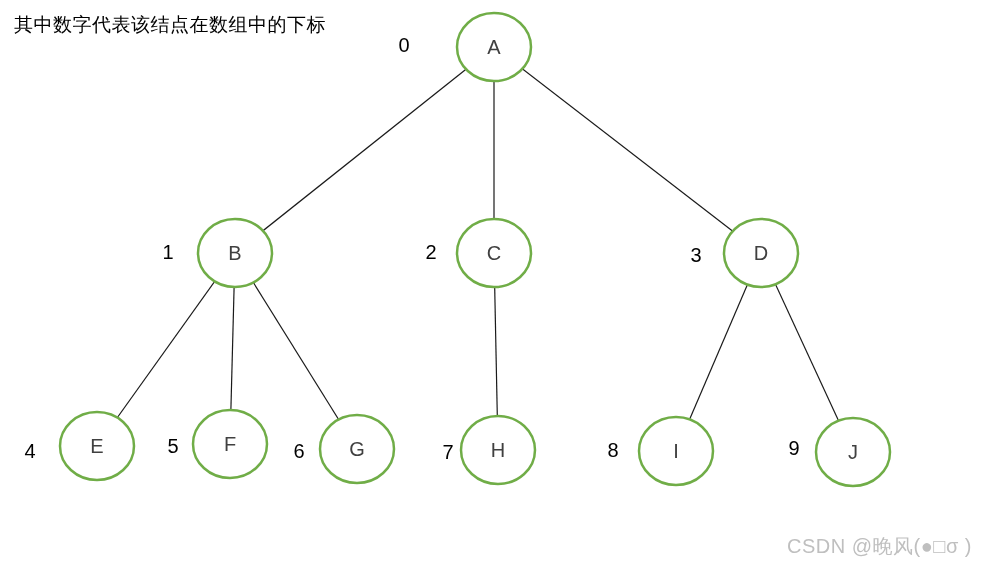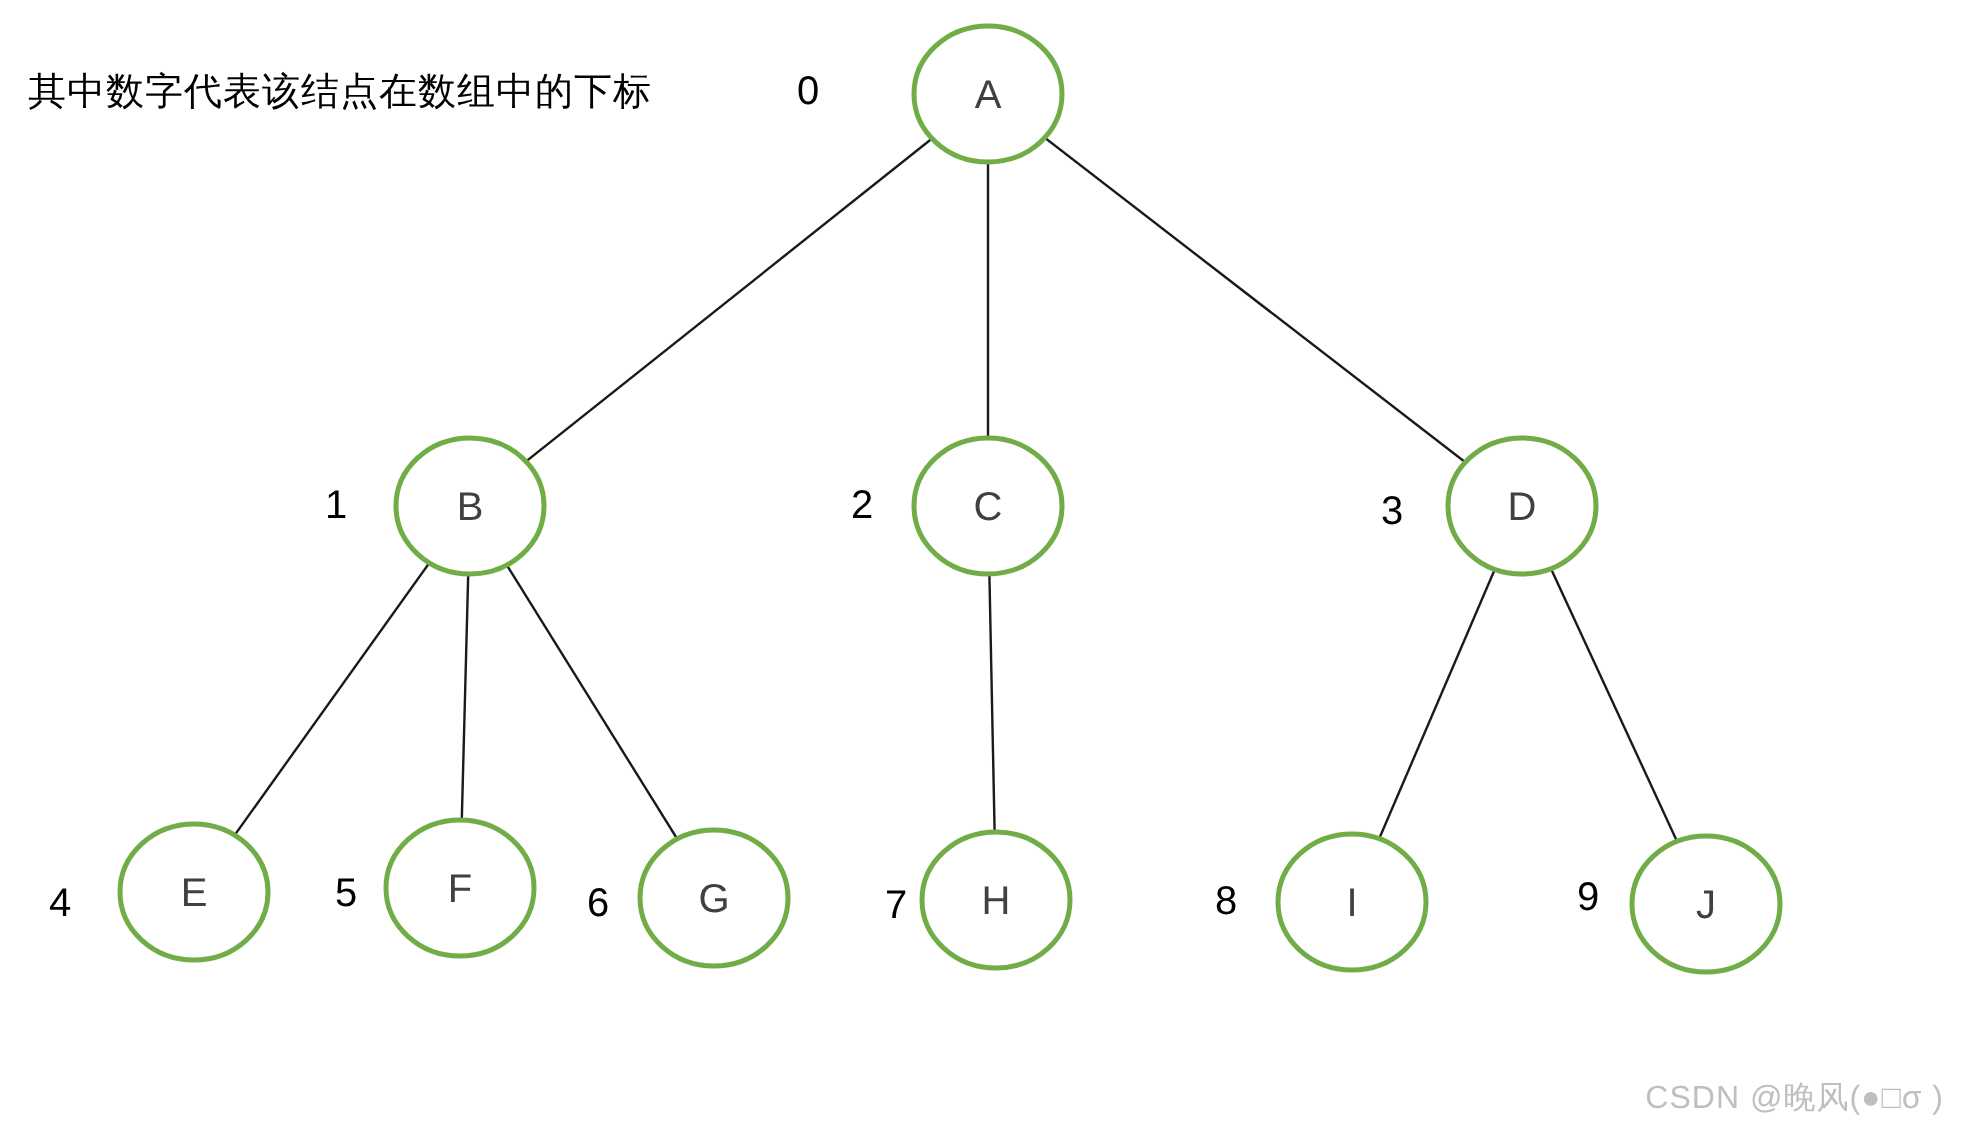--- a/index.html
+++ b/index.html
@@ -34,30 +34,30 @@
     font-size: 20px;
   }
   #tree text.index-label {
     font-family: "Liberation Sans", sans-serif;
     font-size: 20px;
   }
   .watermark {
     position: absolute;
     right: 10px;
     bottom: 7px;
-    font-size: 16px;
+    font-size: 20px;
     letter-spacing: 0.5px;
     white-space: nowrap;
     margin-top: 44px;
   }
 </style>
 </head>
 <body style="background: rgb(255, 255, 255);">
 
-<div class="caption" style="color: rgb(0, 0, 0); margin-top: 22px;">其中数字代表该结点在数组中的下标</div>
+<div class="caption" style="color: rgb(0, 0, 0);">其中数字代表该结点在数组中的下标</div>
 
 <svg id="tree" xmlns="http://www.w3.org/2000/svg" width="982" height="567" viewBox="0 0 982 567">
     <line x1="494" y1="47" x2="235" y2="253" stroke="#1a1a1a" stroke-width="1.2"></line>
     <line x1="494" y1="47" x2="494" y2="253" stroke="#1a1a1a" stroke-width="1.2"></line>
     <line x1="494" y1="47" x2="761" y2="253" stroke="#1a1a1a" stroke-width="1.2"></line>
     <line x1="235" y1="253" x2="97" y2="446" stroke="#1a1a1a" stroke-width="1.2"></line>
     <line x1="235" y1="253" x2="230" y2="444" stroke="#1a1a1a" stroke-width="1.2"></line>
     <line x1="235" y1="253" x2="357" y2="449" stroke="#1a1a1a" stroke-width="1.2"></line>
     <line x1="494" y1="253" x2="498" y2="450" stroke="#1a1a1a" stroke-width="1.2"></line>
     <line x1="761" y1="253" x2="676" y2="451" stroke="#1a1a1a" stroke-width="1.2"></line>

